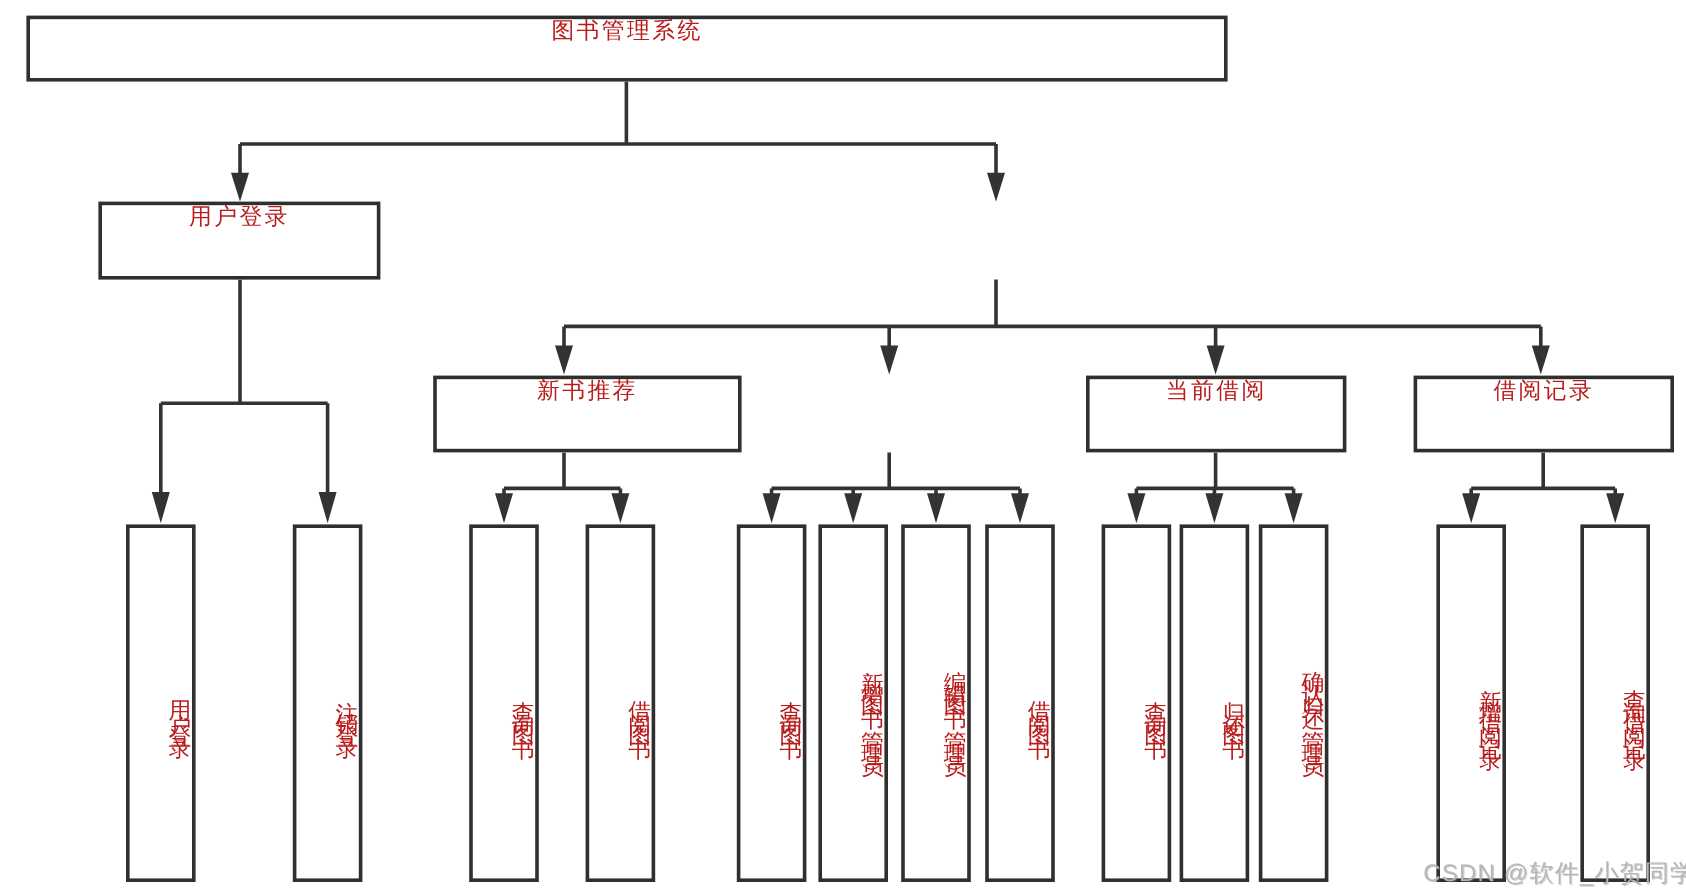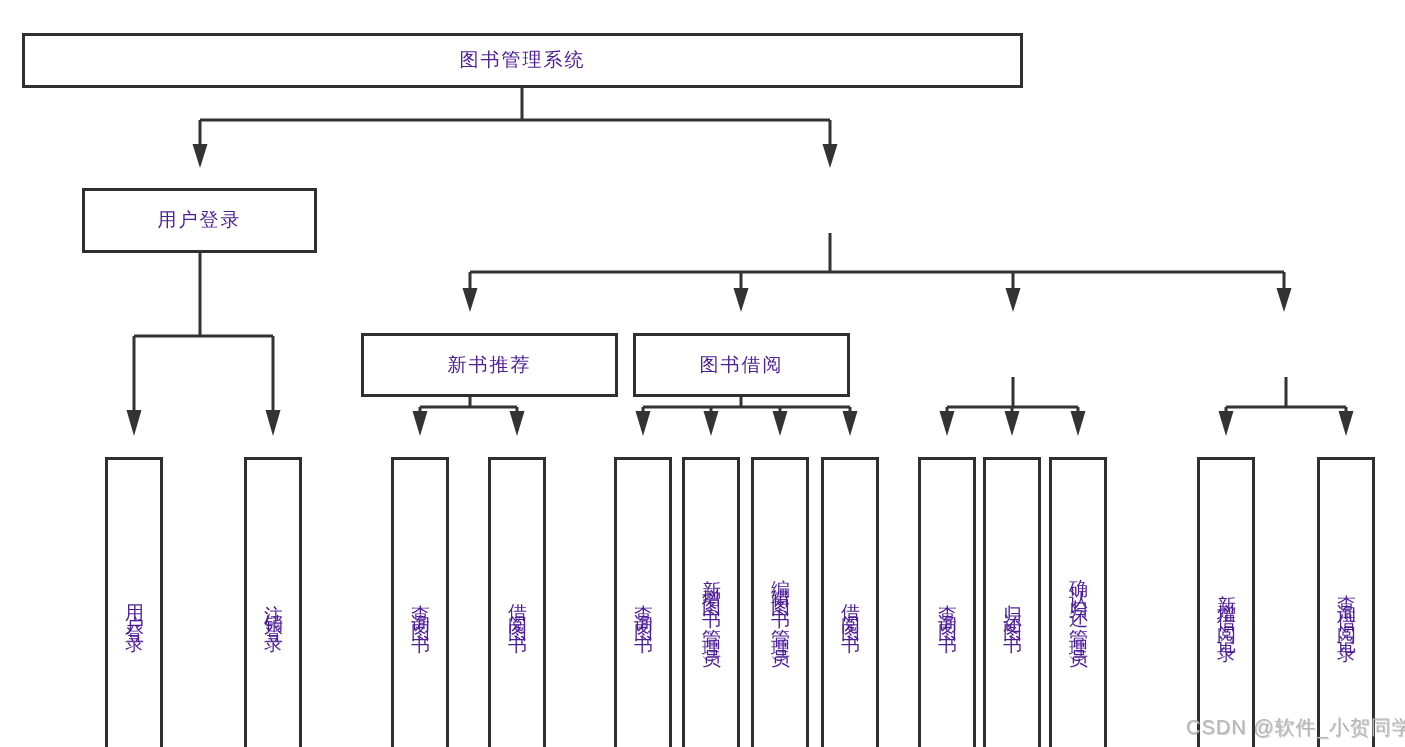--- a/index.html
+++ b/index.html
@@ -27,28 +27,27 @@
   svg.connectors polygon {
     fill: #333333;
     stroke: none;
   }
 
   .node {
     position: absolute;
     background: #ffffff;
     border: 3px solid #2f2f2f;
     display: flex;
-    align-items: center;
+    align-items: flex-start;
     justify-content: center;
-    color: #4c1d95;
+    color: #b91c1c;
     font-size: 19px;
     letter-spacing: 2px;
     text-align: center;
     line-height: 1.2;
-    margin-top: 20px;
   }
 
   .leaf {
     writing-mode: vertical-rl;
     text-orientation: mixed;
     letter-spacing: 10px;
     font-size: 19px;
     padding-top: 6px;
   }
 
@@ -115,22 +114,25 @@
     <span>图书管理系统</span>
   </div>
 
   <div class="node" style="left:82px; top:168px; width:235px; height:65px;">
     <span>用户登录</span>
   </div>
 
   <div class="node" style="left:361px; top:313px; width:257px; height:64px;">
     <span>新书推荐</span>
   </div>
-  <div class="node" style="left:633px; top:313px; width:217px; height:64px;">
-    <span>图书借阅</span>
+  <div class="node" style="left:905px; top:313px; width:217px; height:64px;">
+    <span>当前借阅</span>
+  </div>
+  <div class="node" style="left:1178px; top:313px; width:217px; height:64px;">
+    <span>借阅记录</span>
   </div>
 
   <div class="node leaf" style="left:105px; top:437px; width:58px; height:298px;">
     <span>用户登录</span>
   </div>
   <div class="node leaf" style="left:244px; top:437px; width:58px; height:298px;">
     <span>注销登录</span>
   </div>
 
   <div class="node leaf" style="left:391px; top:437px; width:58px; height:298px;">

